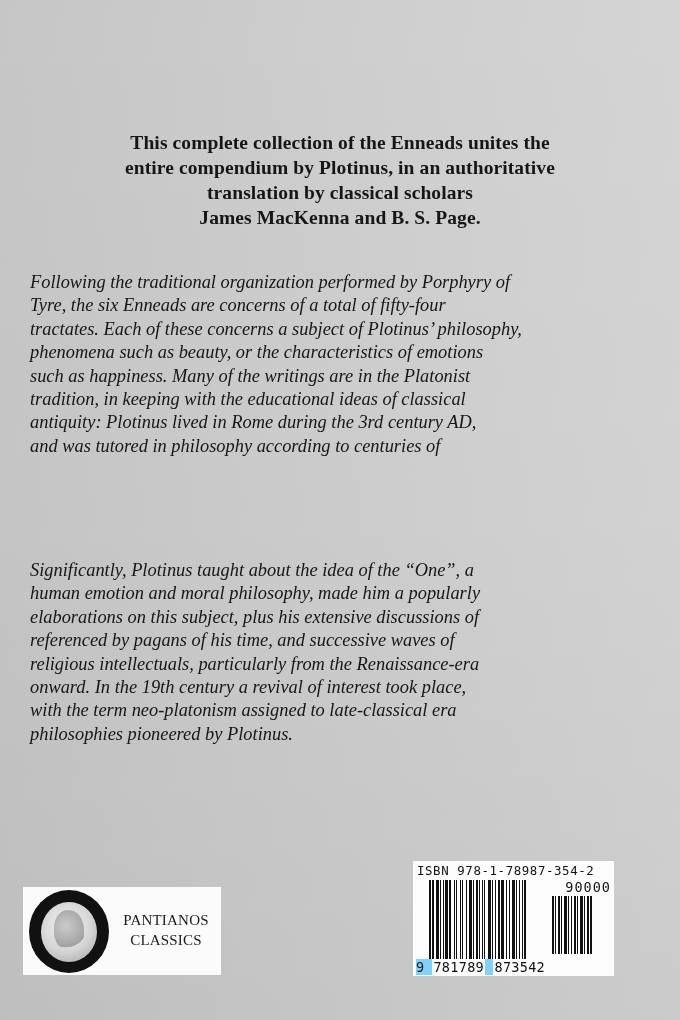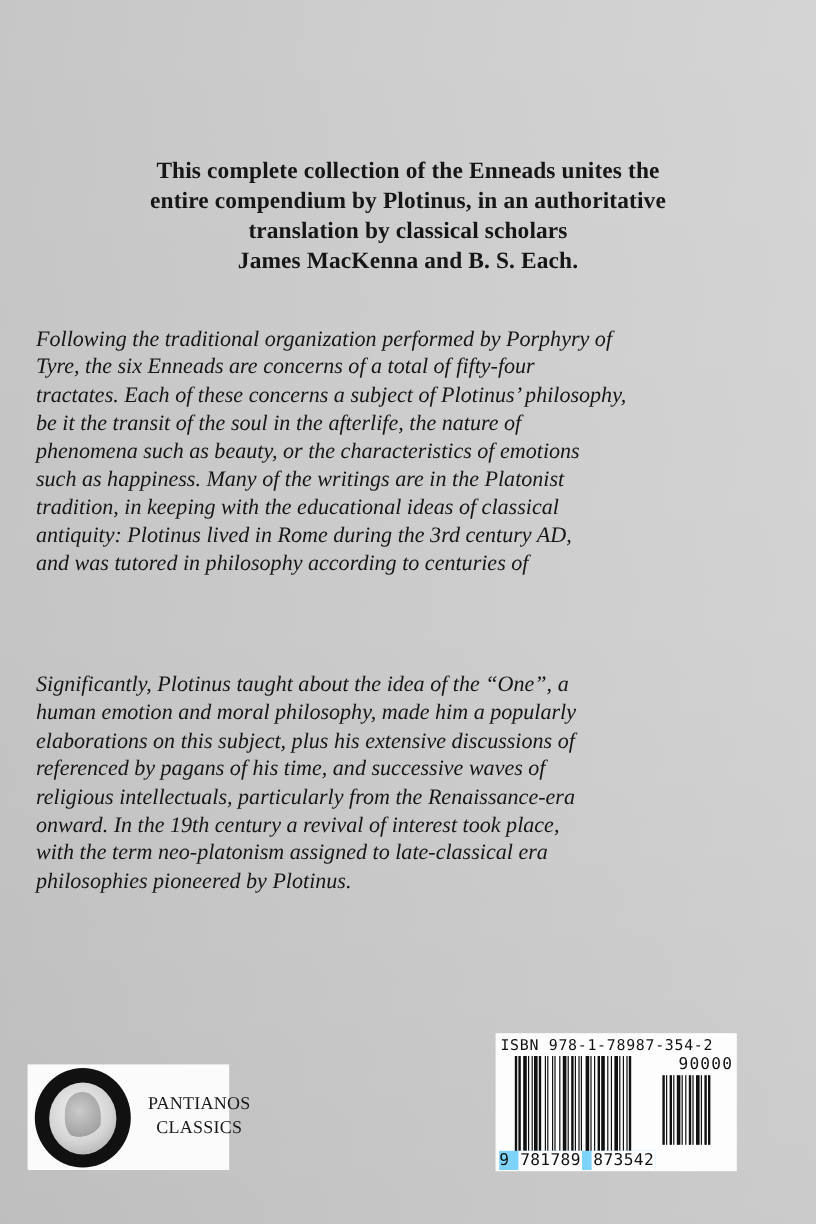--- a/index.html
+++ b/index.html
@@ -22,21 +22,21 @@
   .intro .line { display:block; white-space:nowrap; }
   .para {
     position:absolute; left:30px; width:640px;
     font-size:18.4px; line-height:23.4px;
   }
   .para .line { display:block; white-space:nowrap;font-style:italic; }
   #para1 { top:271px; }
   #para2 { top:559px; }
 
   .logo-box {
-    position:absolute; left:23px; top:887px; width:168px; height:88px;
+    position:absolute; left:23px; top:887px; width:198px; height:88px;
     background:#fbfbfb;
   }
   .coin-ring {
     position:absolute; left:6px; top:3px; width:80px; height:83px; border-radius:50%;
     background:#111;
   }
   .coin {
     position:absolute; left:12px; top:12px; width:56px; height:60px; border-radius:50%;
     background: radial-gradient(circle at 45% 40%, #f4f4f4 0%, #d4d4d4 55%, #9d9d9d 100%);
   }
@@ -81,28 +81,27 @@
 </style>
 </head>
 <body>
 
 <div class="page-bg-lower"></div>
 
 <div class="intro">
   <span class="line">This complete collection of the Enneads unites the</span>
   <span class="line">entire compendium by Plotinus, in an authoritative</span>
   <span class="line">translation by classical scholars</span>
-  <span class="line">James MacKenna and B. S. Each.</span>
+  <span class="line">James MacKenna and B. S. Page.</span>
 </div>
 
 <div class="para" id="para1">
   <span class="line">Following the traditional organization performed by Porphyry of</span>
   <span class="line">Tyre, the six Enneads are concerns of a total of fifty-four</span>
   <span class="line">tractates. Each of these concerns a subject of Plotinus’ philosophy,</span>
-  <span class="line">be it the transit of the soul in the afterlife, the nature of</span>
   <span class="line">phenomena such as beauty, or the characteristics of emotions</span>
   <span class="line">such as happiness. Many of the writings are in the Platonist</span>
   <span class="line">tradition, in keeping with the educational ideas of classical</span>
   <span class="line">antiquity: Plotinus lived in Rome during the 3rd century AD,</span>
   <span class="line">and was tutored in philosophy according to centuries of</span>
 </div>
 
 <div class="para" id="para2">
   <span class="line">Significantly, Plotinus taught about the idea of the “One”, a</span>
   <span class="line">human emotion and moral philosophy, made him a popularly</span>

